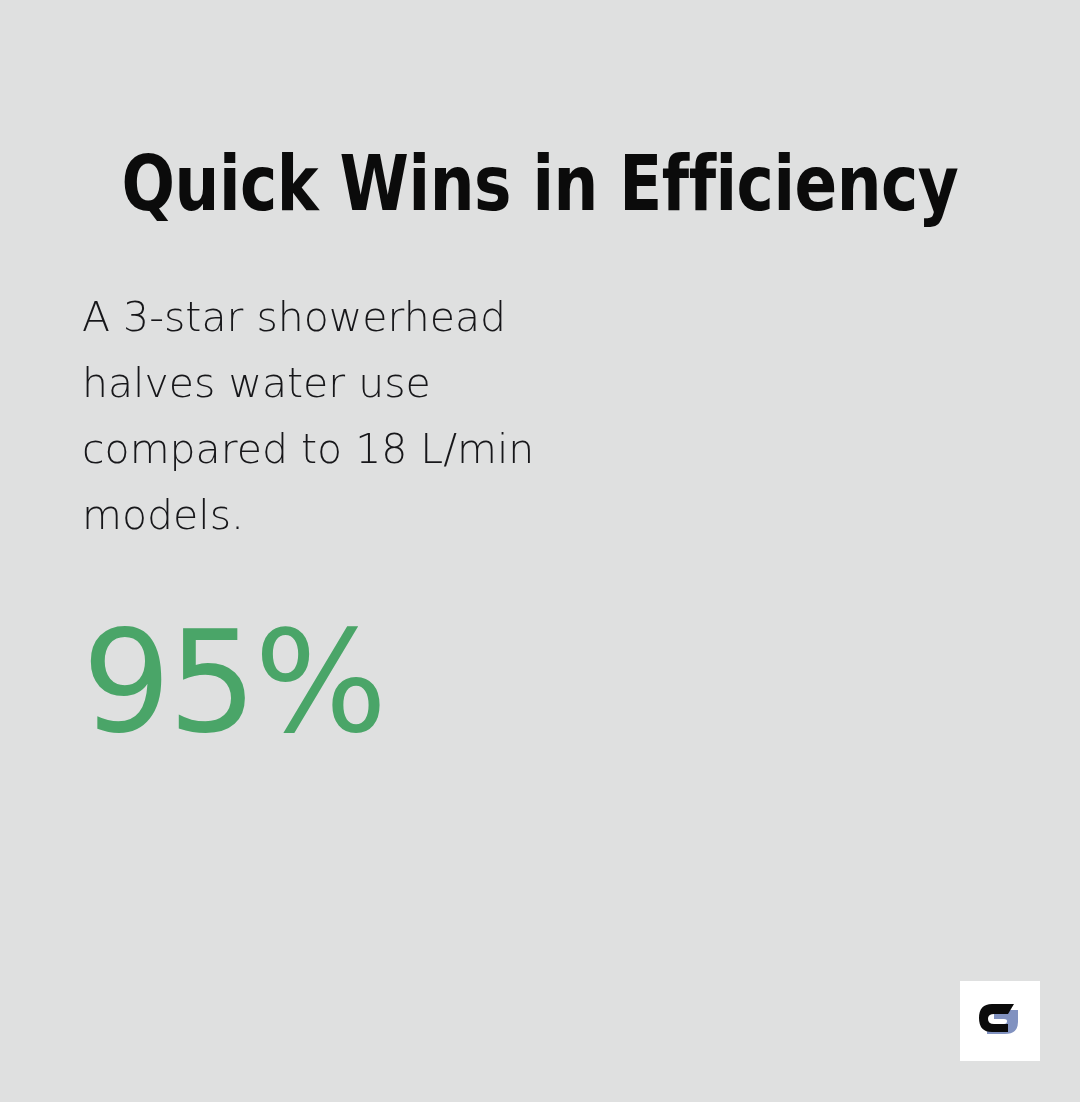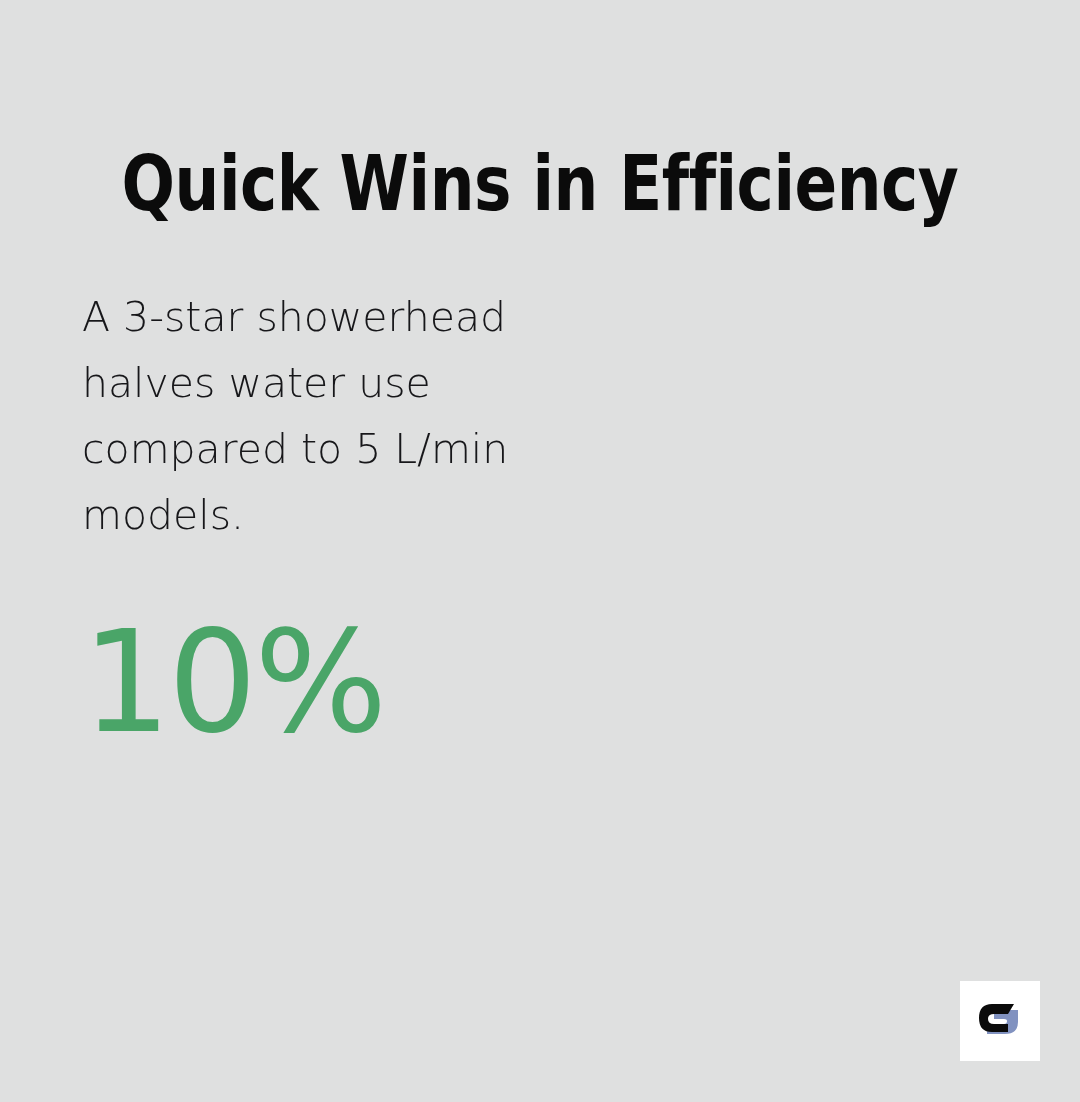--- a/index.html
+++ b/index.html
@@ -99,25 +99,25 @@
 </head>
 <body>
 
 <div class="infographic">
 
   <h1 class="title">Quick Wins in Efficiency</h1>
 
   <div class="stats">
 
     <div class="stat-row">
-      <div class="stat-desc">A 3-star showerhead halves water use compared to 5 L/min models.</div>
+      <div class="stat-desc">A 3-star showerhead halves water use compared to 18 L/min models.</div>
     </div>
 
     <div class="stat-row">
-      <div class="stat-value green">10%</div>
+      <div class="stat-value green">95%</div>
     </div>
 
   </div>
 
   <div class="logo-card">
     <span>
       <svg width="52" height="42" viewBox="0 0 52 42" xmlns="http://www.w3.org/2000/svg">
         <path d="M20 10 H44 L44 22 Q44 34 31 34 H13 L13 24 H30 Q33 24 33 21 Q33 19 30 19 H20 Z" fill="#8192c0"></path>
         <path d="M18 4 H40 L34 14 H20 Q14 14 14 19 Q14 24 20 24 H34 L34 32 H18 Q5 32 5 18 Q5 4 18 4 Z" fill="#0b0b0b"></path>
       </svg>

